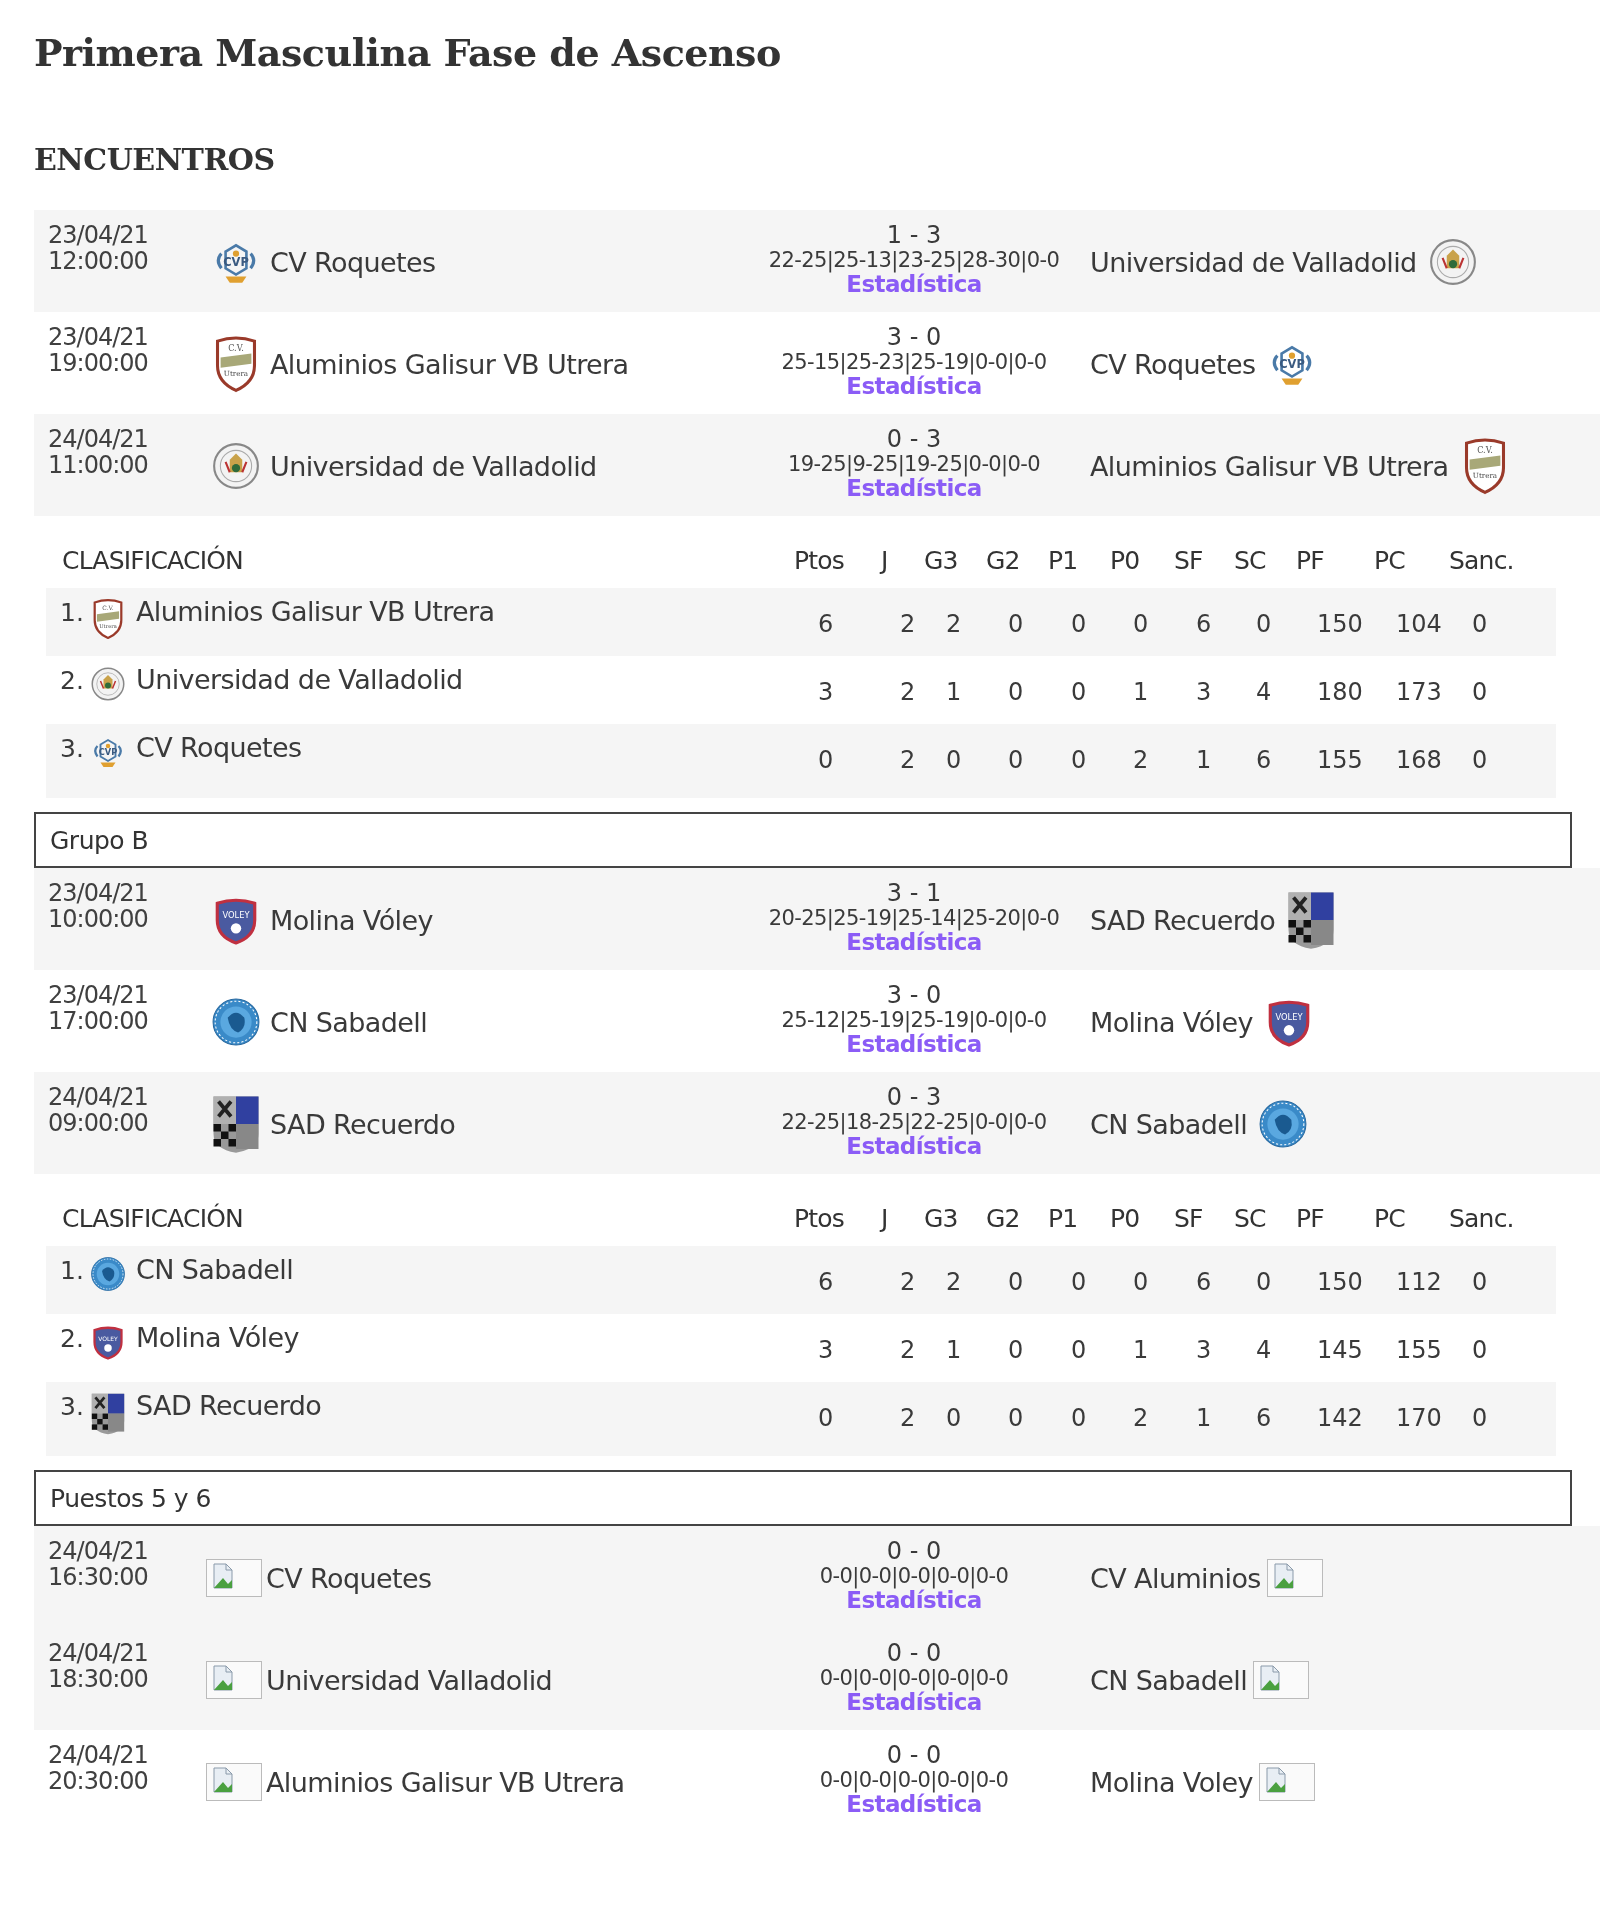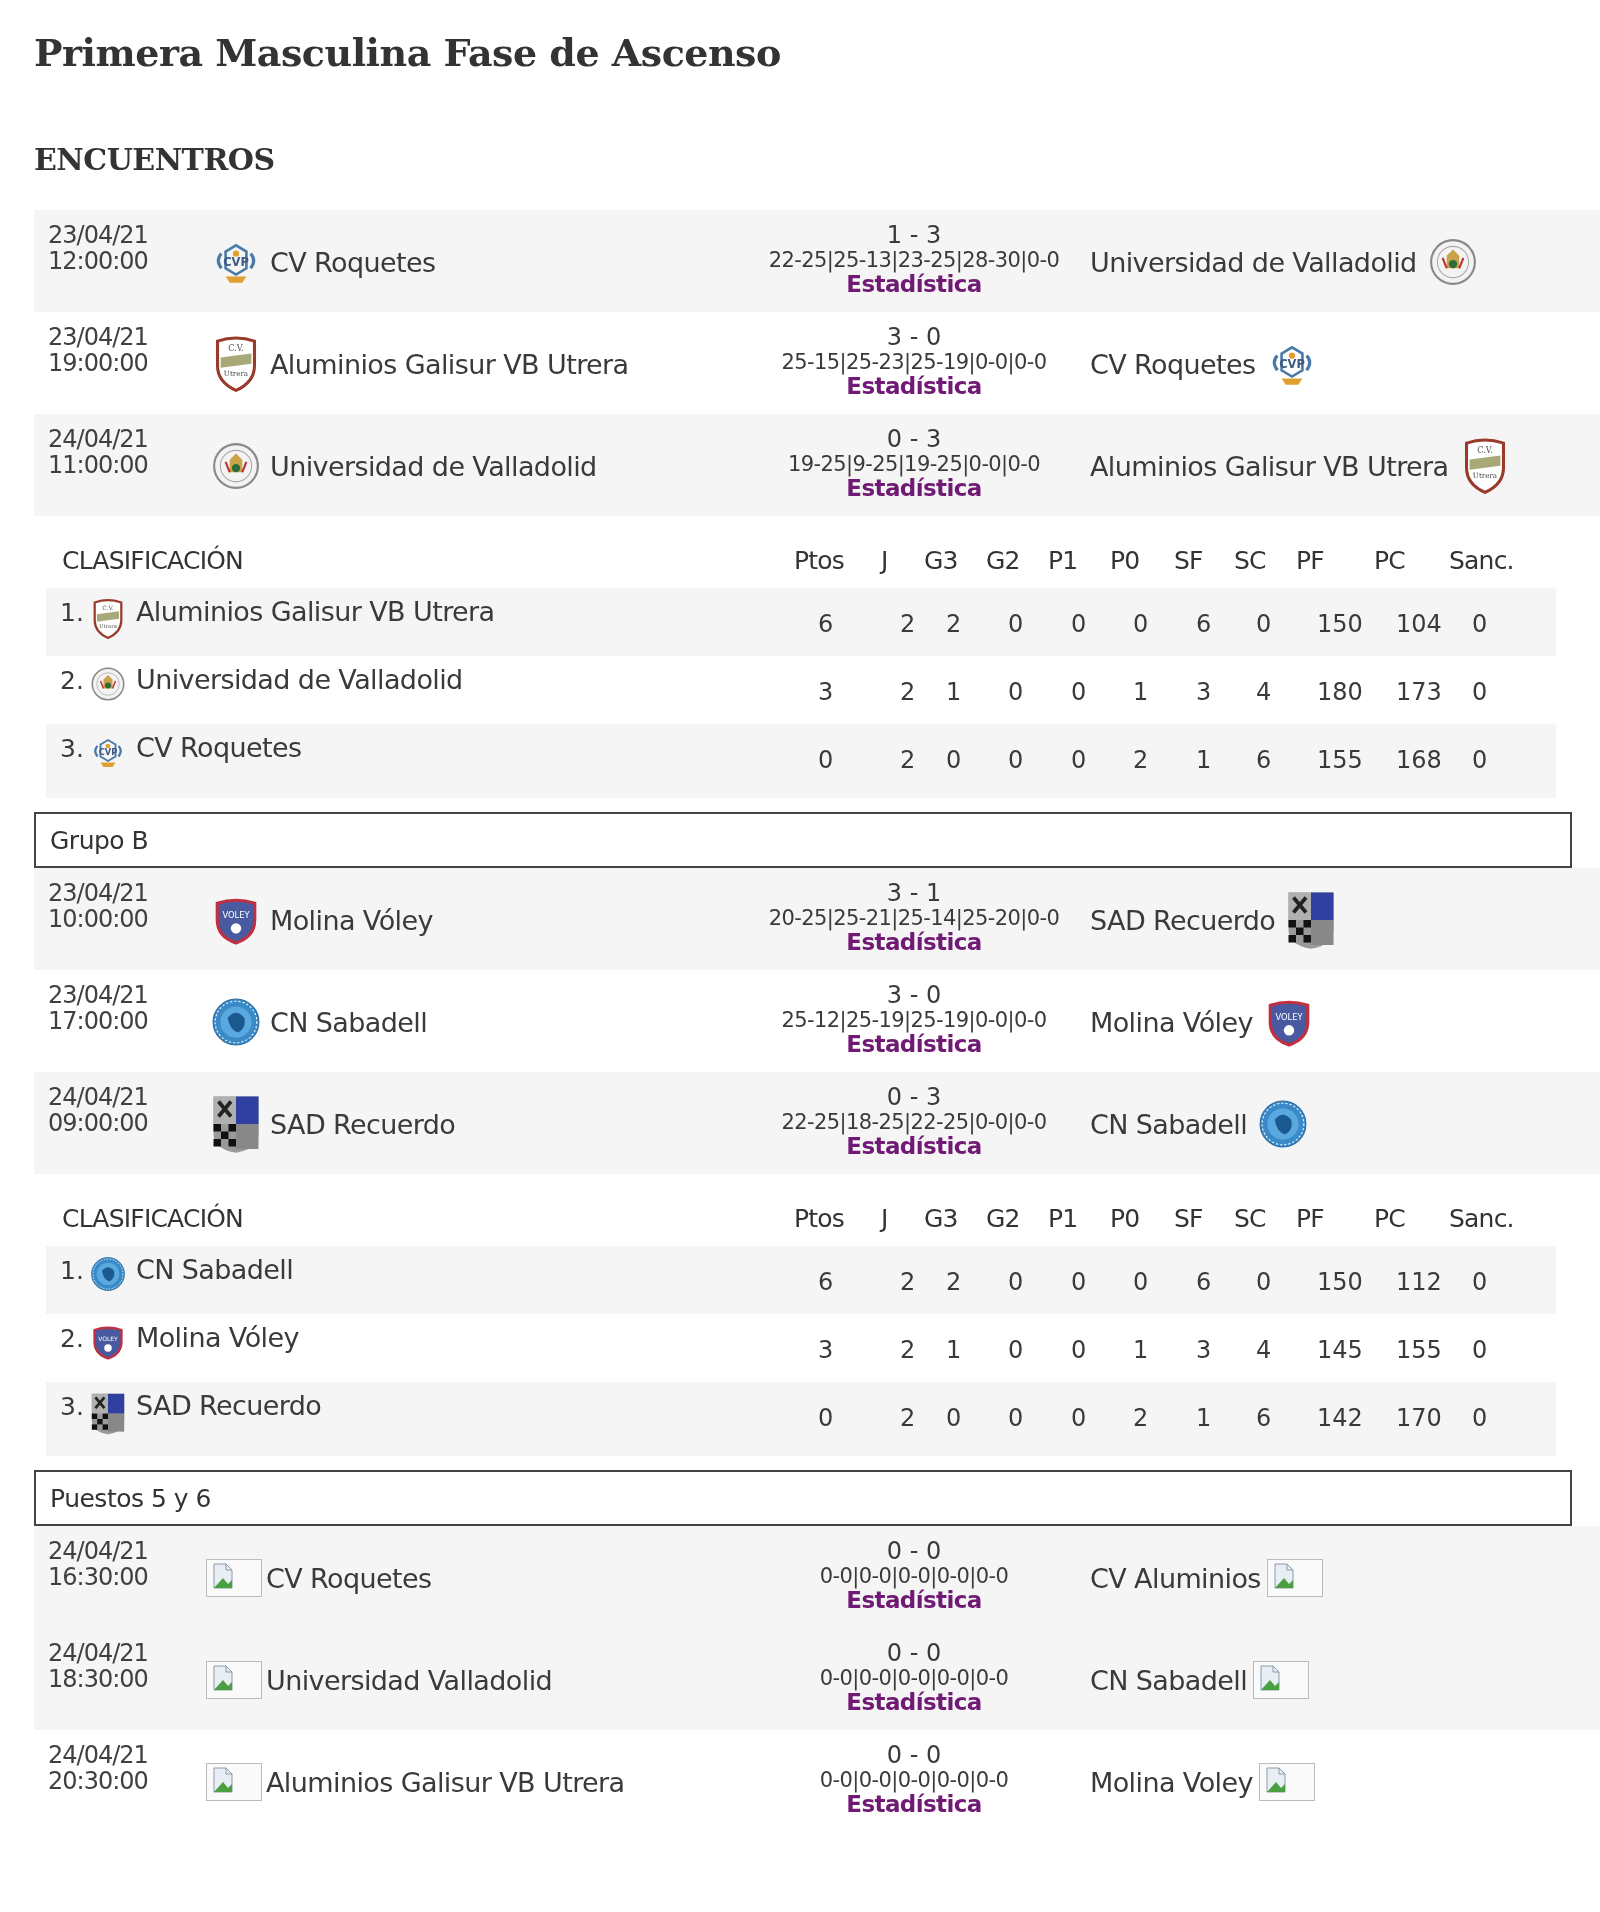--- a/index.html
+++ b/index.html
@@ -12,21 +12,21 @@
   .group-header { width: 1538px; height: 56px; border: 2px solid #444; background: #fff; font-size: 25px; color: #333; padding: 12px 14px 0 14px; letter-spacing: -0.5px; }
   .match { position: relative; width: 1566px; height: 102px; }
   .match.odd { background: #f5f5f5; }
   .match.even { background: #ffffff; }
   .m-date { position: absolute; left: 14px; top: 12px; font-size: 24px; line-height: 26px; color: #404040; letter-spacing: -1px; }
   .m-home { position: absolute; left: 172px; top: 20px; height: 64px; display: flex; align-items: center; }
   .m-home .tname { font-size: 27px; color: #3a3a3a; margin-left: 4px; letter-spacing: -0.6px; }
   .m-score { position: absolute; left: 690px; width: 380px; top: 12px; text-align: center; }
   .m-score .res { font-size: 24px; line-height: 26px; color: #3a3a3a; }
   .m-score .sets { font-size: 21px; line-height: 24px; color: #3a3a3a; letter-spacing: -0.6px; }
-  .m-score .stats { font-size: 23px; line-height: 24px; font-weight: bold; color: #701a75; letter-spacing: -0.6px; }
+  .m-score .stats { font-size: 23px; line-height: 24px; font-weight: bold; color: #8b5cf6; letter-spacing: -0.6px; }
   .m-away { position: absolute; left: 1056px; top: 20px; height: 64px; display: flex; align-items: center; }
   .m-away .tname { font-size: 27px; color: #3a3a3a; margin-right: 6px; letter-spacing: -0.6px; }
   .logo { width: 60px; height: 64px; display: flex; align-items: center; justify-content: center; }
   .logo svg { display: block; }
   .broken { width: 56px; height: 38px; border: 1px solid #bbb; background: #fafafa; display: flex; align-items: flex-start; justify-content: flex-start; padding: 2px 4px; }
   .clasif { position: relative; width: 1566px; padding: 12px 19px 14px 12px; }
   .clasif-head { position: relative; height: 60px; }
   .clasif-title { position: absolute; left: 16px; top: 18px; font-size: 25px; color: #333; letter-spacing: -0.8px; }
   .col-h { position: absolute; top: 18px; font-size: 25px; color: #333; letter-spacing: -0.8px; }
   .crow { position: relative; width: 1510px; height: 68px; }
@@ -240,21 +240,21 @@
             <svg width="50" height="50" viewBox="0 0 48 48">
               <path d="M6 8 Q24 2 42 8 L42 24 Q42 40 24 46 Q6 40 6 24 Z" fill="#4a5aa0" stroke="#c03040" stroke-width="3"></path>
               <text x="24" y="22" font-size="8" text-anchor="middle" fill="#fff" font-family="DejaVu Sans, sans-serif">VOLEY</text>
               <circle cx="24" cy="32" r="5" fill="#fff"></circle>
             </svg>
           </span>
           <span class="tname">Molina Vóley</span>
         </div>
       <div class="m-score">
         <div class="res">3 - 1</div>
-        <div class="sets">20-25|25-21|25-14|25-20|0-0</div>
+        <div class="sets">20-25|25-19|25-14|25-20|0-0</div>
         <div class="stats">Estadística</div>
       </div>
       <div class="m-away">
           <span class="tname">SAD Recuerdo</span>
           <span class="logo">
             <svg width="50" height="60" viewBox="0 0 40 48">
               <path d="M2 2 L38 2 L38 32 Q38 44 20 47 Q2 44 2 32 Z" fill="#999"></path>
               <rect x="20" y="2" width="18" height="22" fill="#3040a0"></rect>
               <rect x="2" y="2" width="18" height="22" fill="#b0b0b0"></rect>
               <path d="M6 6 L16 18 M16 6 L6 18" stroke="#222" stroke-width="3"></path>

